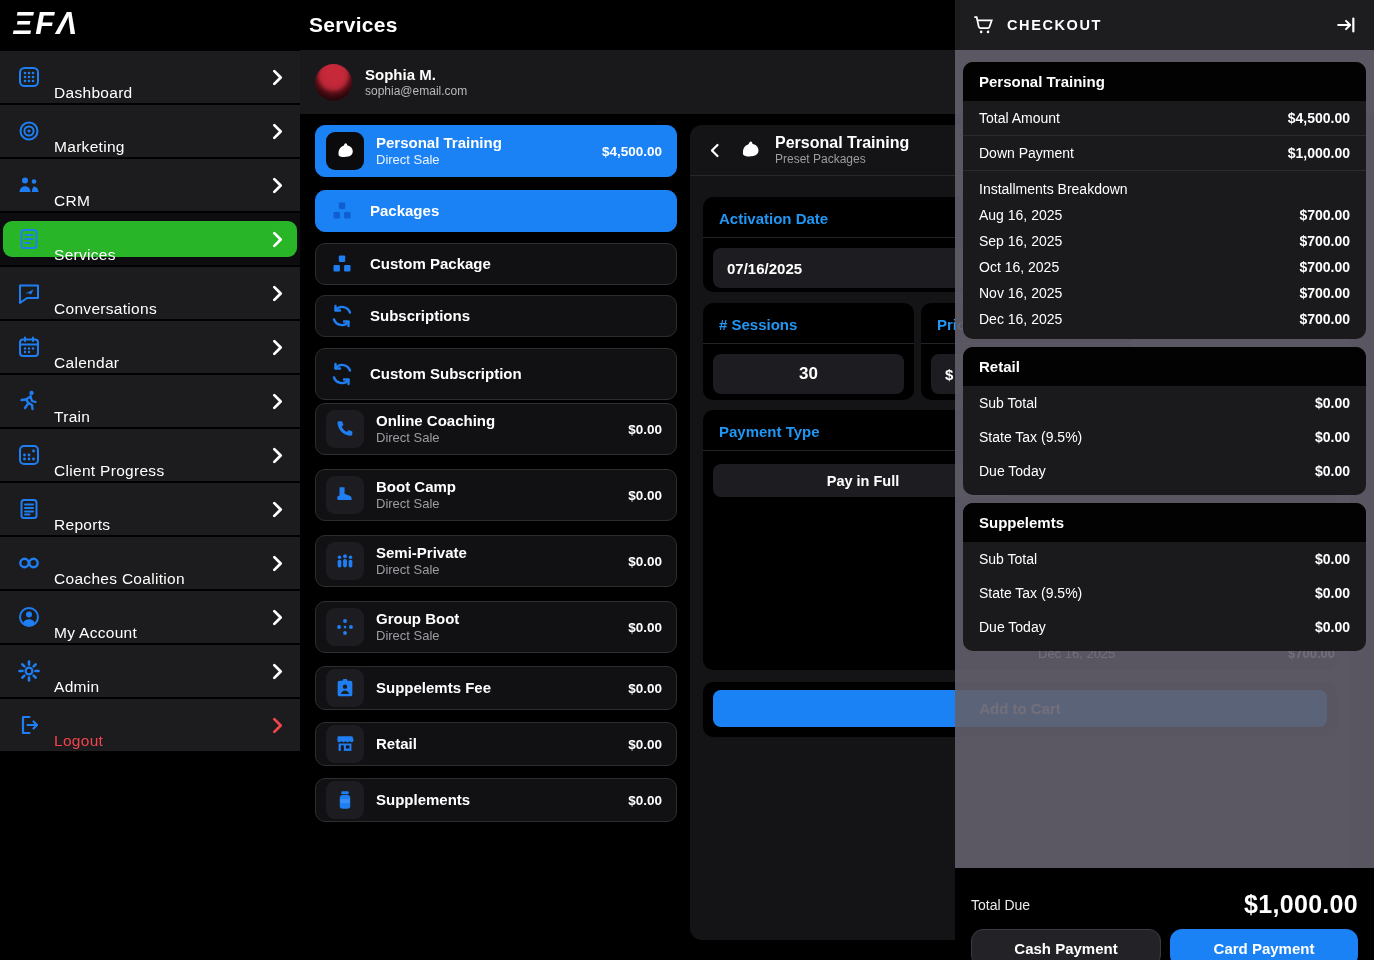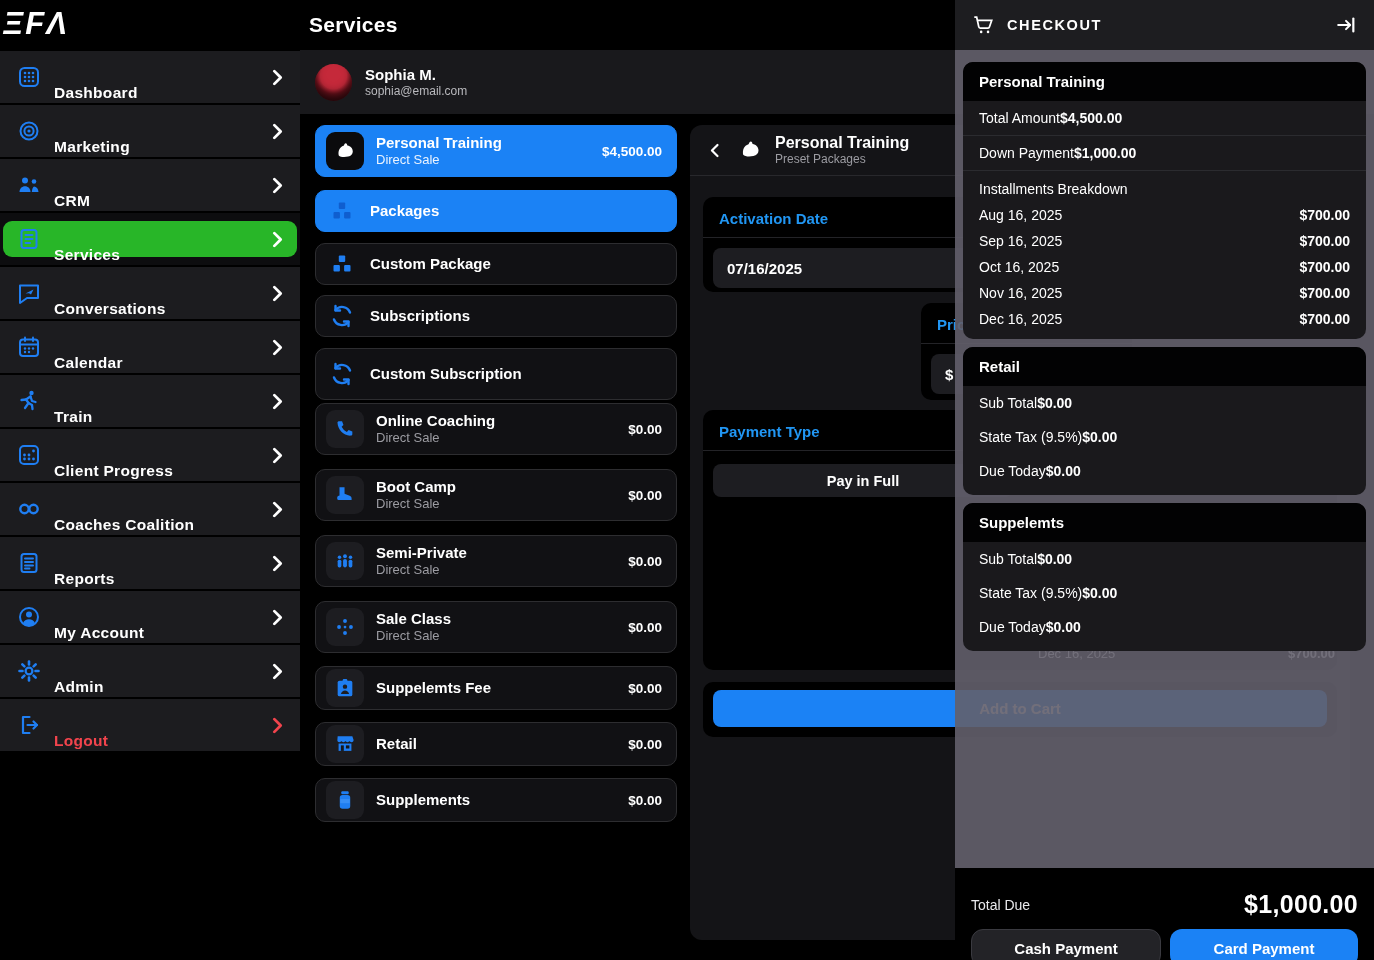--- a/index.html
+++ b/index.html
@@ -6,30 +6,30 @@
     --blue:#1b82f5; --green:#28b628; --labelblue:#2196f3; --red:#f2444d;
     --iconblue:#1f7ef2; --sidebg:#1c1c1f; --cardbg:#111114; --tile:#1d1d21;
   }
   *{box-sizing:border-box;}
   html,body{margin:0;padding:0;background:#000;}
   body{font-family:"Liberation Sans","DejaVu Sans",sans-serif;color:#fff;}
   .screen{position:relative;width:1374px;height:960px;overflow:hidden;background:#000;}
 
   
   .sidebar{position:absolute;left:0;top:0;width:300px;height:960px;background:#000;}
-  .logo{height:48px;display:flex;align-items:center;padding-left:3px;background:#000;
+  .logo{height:48px;display:flex;align-items:center;padding-left:13px;background:#000;
         font-style:italic;font-weight:bold;font-size:31px;letter-spacing:2px;}
   .nav{margin-top:3px;}
   .nav-item{position:relative;height:52px;margin-bottom:2px;background:var(--sidebg);
             display:flex;align-items:center;padding:0 17px;gap:13px;cursor:pointer;}
   .nav-item.active{background:#0d0d0f;}
   .pill-bg{position:absolute;left:3px;right:3px;top:8px;bottom:8px;background:var(--green);border-radius:9px;}
   .nav-icon{position:relative;width:24px;height:24px;flex:none;color:var(--iconblue);}
   .nav-icon svg{width:100%;height:100%;display:block;}
-  .nav-label{position:relative;font-size:15.5px;font-weight:700;letter-spacing:.3px;margin-top:32px;}
+  .nav-label{position:relative;font-size:15.5px;font-weight:400;letter-spacing:.3px;margin-top:32px;}
   .nav-chevron{position:relative;margin-left:auto;width:11px;height:17px;color:#fff;}
   .nav-chevron svg{width:100%;height:100%;display:block;}
   .nav-item.danger .nav-label{color:var(--red);}
   .nav-item.danger .nav-chevron{color:var(--red);}
 
   
   .header-bar{position:absolute;left:300px;top:0;width:1074px;height:50px;background:#000;
               display:flex;align-items:center;padding-left:9px;}
   .page-title{font-size:21px;font-weight:600;letter-spacing:.3px;}
   .user-row{position:absolute;left:300px;top:50px;width:1074px;height:64px;background:#19191c;
@@ -86,21 +86,21 @@
   .checkout{position:absolute;left:955px;top:0;width:419px;height:960px;}
   .co-header{height:50px;background:#1d1d20;display:flex;align-items:center;padding:0 17px;gap:13px;}
   .co-cart{width:22px;height:22px;}
   .co-cart svg,.co-exit svg{width:100%;height:100%;display:block;}
   .co-title{font-weight:bold;letter-spacing:1.6px;font-size:14.5px;}
   .co-exit{margin-left:auto;width:22px;height:22px;cursor:pointer;}
   .co-body{position:absolute;top:50px;left:0;right:0;bottom:92px;background:rgba(99,95,107,.9);
            padding:12px 8px;}
   .co-card{background:#1a191c;border-radius:10px;overflow:hidden;margin-bottom:8px;padding-bottom:7px;}
   .co-card-header{background:#020203;padding:11px 16px;font-weight:bold;font-size:15px;}
-  .co-row{display:flex;justify-content:flex-start;padding:9px 16px;font-size:14px;align-items:center;}
+  .co-row{display:flex;justify-content:space-between;padding:9px 16px;font-size:14px;align-items:center;}
   .co-row.bordered{border-bottom:1px solid #2b2b2f;}
   .co-row .val{font-weight:bold;}
   .bd-title{padding:10px 16px 5px;font-size:14px;}
   .bd-row{display:flex;justify-content:space-between;padding:5px 16px;font-size:14px;}
   .bd-row .val{font-weight:bold;}
   .co-footer{position:absolute;bottom:0;left:0;width:100%;height:92px;background:#000;padding:22px 16px;}
   .total-row{display:flex;justify-content:space-between;align-items:center;margin-bottom:10px;}
   .total-label{font-size:14px;color:#e9e9ec;}
   .total-val{font-size:25px;font-weight:bold;letter-spacing:.3px;}
   .pay-buttons{display:flex;gap:9px;}
@@ -272,46 +272,46 @@
         <span class="nav-label">Client Progress</span>
         <span class="nav-chevron">
             <svg viewBox="0 0 10 16">
               <polyline points="2,2 8,8 2,14" fill="none" stroke="currentColor" stroke-width="2.6" stroke-linecap="round" stroke-linejoin="round"></polyline>
             </svg>
           </span>
       </div>
 
       <div class="nav-item">
         <span class="nav-icon">
-            <svg viewBox="0 0 24 24" fill="none" stroke="currentColor" stroke-width="2.4">
-              <circle cx="7.5" cy="12" r="4.2"></circle>
-              <circle cx="16.5" cy="12" r="4.2"></circle>
-            </svg>
-          </span>
-        <span class="nav-label">Coaches Coalition</span>
-        <span class="nav-chevron">
-            <svg viewBox="0 0 10 16">
-              <polyline points="2,2 8,8 2,14" fill="none" stroke="currentColor" stroke-width="2.6" stroke-linecap="round" stroke-linejoin="round"></polyline>
-            </svg>
-          </span>
-      </div>
-
-      <div class="nav-item">
-        <span class="nav-icon">
             <svg viewBox="0 0 24 24">
               <rect x="4.5" y="3" width="15" height="18" rx="2.5" fill="none" stroke="currentColor" stroke-width="2"></rect>
               <g stroke="currentColor" stroke-width="2" stroke-linecap="round">
                 <line x1="8" y1="7.5" x2="16" y2="7.5"></line>
                 <line x1="8" y1="11" x2="16" y2="11"></line>
                 <line x1="8" y1="14.5" x2="16" y2="14.5"></line>
                 <line x1="8" y1="17.5" x2="12.5" y2="17.5"></line>
               </g>
             </svg>
           </span>
         <span class="nav-label">Reports</span>
+        <span class="nav-chevron">
+            <svg viewBox="0 0 10 16">
+              <polyline points="2,2 8,8 2,14" fill="none" stroke="currentColor" stroke-width="2.6" stroke-linecap="round" stroke-linejoin="round"></polyline>
+            </svg>
+          </span>
+      </div>
+
+      <div class="nav-item">
+        <span class="nav-icon">
+            <svg viewBox="0 0 24 24" fill="none" stroke="currentColor" stroke-width="2.4">
+              <circle cx="7.5" cy="12" r="4.2"></circle>
+              <circle cx="16.5" cy="12" r="4.2"></circle>
+            </svg>
+          </span>
+        <span class="nav-label">Coaches Coalition</span>
         <span class="nav-chevron">
             <svg viewBox="0 0 10 16">
               <polyline points="2,2 8,8 2,14" fill="none" stroke="currentColor" stroke-width="2.6" stroke-linecap="round" stroke-linejoin="round"></polyline>
             </svg>
           </span>
       </div>
 
       <div class="nav-item">
         <span class="nav-icon">
             <svg viewBox="0 0 24 24">
@@ -491,21 +491,21 @@
       <span class="icon-tile">
           <svg viewBox="0 0 24 24" fill="currentColor">
             <circle cx="12" cy="5.5" r="2.1"></circle>
             <circle cx="5.5" cy="12" r="2.1"></circle>
             <circle cx="18.5" cy="12" r="2.1"></circle>
             <circle cx="12" cy="18.5" r="2.1"></circle>
             <circle cx="12" cy="12" r="1.5"></circle>
           </svg>
         </span>
       <span class="svc-text">
-        <span class="svc-title">Sale Class</span>
+        <span class="svc-title">Group Boot</span>
         <span class="svc-sub">Direct Sale</span>
       </span>
       <span class="svc-price">$0.00</span>
     </div>
 
     <div class="svc-card" style="top:666px;height:44px;">
       <span class="icon-tile">
           <svg viewBox="0 0 24 24">
             <rect x="4" y="4" width="16" height="17" rx="2" fill="currentColor"></rect>
             <rect x="9.5" y="2.3" width="5" height="3.4" rx="1.2" fill="currentColor"></rect>
@@ -560,20 +560,24 @@
         <span class="dp-title">Personal Training</span>
         <span class="dp-sub">Preset Packages</span>
       </span>
     </div>
 
     <div class="dp-card" style="left:13px;top:72px;width:634px;height:95px;">
       <div class="dp-label">Activation Date</div>
       <div class="dp-input">07/16/2025</div>
     </div>
 
+    <div class="dp-card" style="left:13px;top:178px;width:211px;height:97px;">
+      <div class="dp-label"># Sessions</div>
+      <div class="dp-input center">30</div>
+    </div>
 
     <div class="dp-card" style="left:231px;top:178px;width:211px;height:97px;">
       <div class="dp-label">Price</div>
       <div class="dp-input">$</div>
     </div>
 
     <div class="dp-card" style="left:13px;top:285px;width:634px;height:260px;">
       <div class="dp-label">Payment Type</div>
       <div class="pay-opt">Pay in Full</div>
       <div class="ghost-breakdown">

